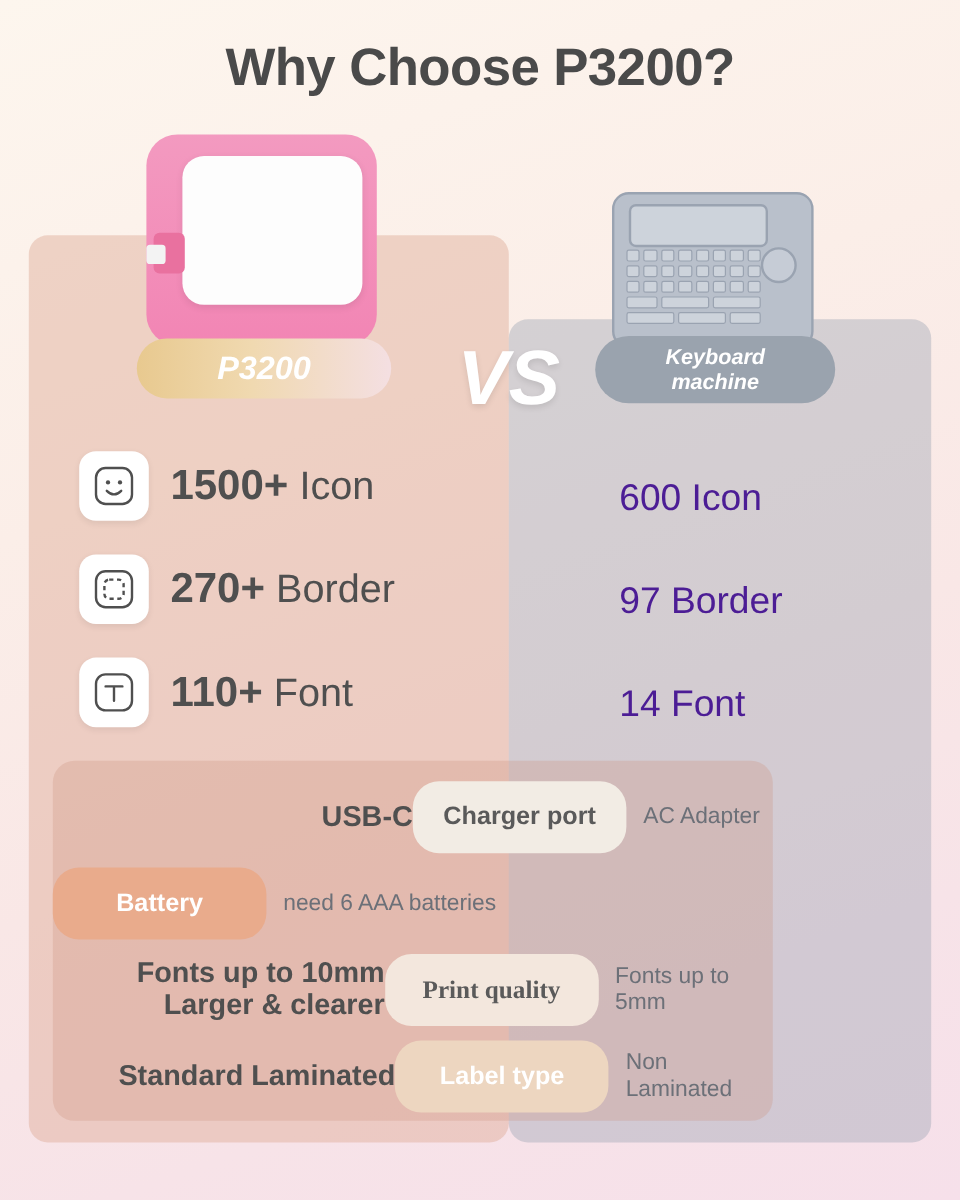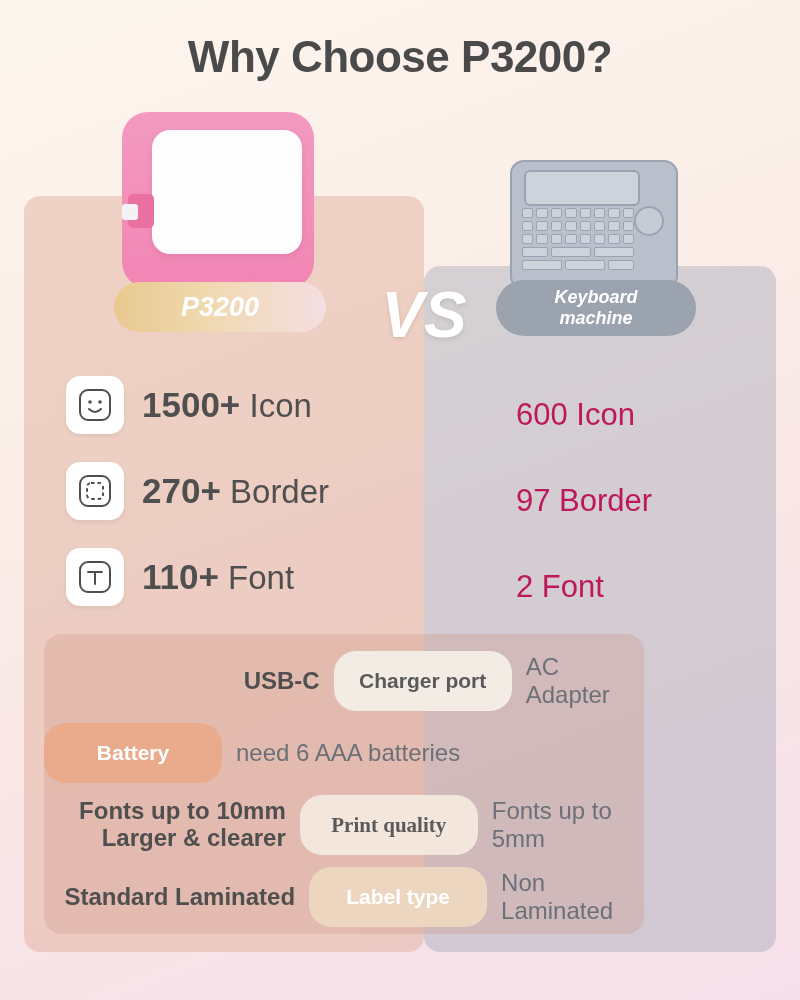--- a/index.html
+++ b/index.html
@@ -105,36 +105,36 @@
   .ficon{
     width:58px;height:58px;background:#ffffff;border-radius:14px;
     box-shadow:0 2px 5px rgba(0,0,0,0.07);
     display:flex;align-items:center;justify-content:center;flex:0 0 auto;
   }
   .ftext{margin-left:18px;font-size:33px;color:#4f4f4f;white-space:nowrap;}
   .ftext b{font-weight:bold;font-size:35px;}
 
   .rfeatures{position:absolute;left:516px;top:378px;width:260px;}
   .rrow{height:74px;margin-bottom:12px;display:flex;align-items:center;}
-  .rtext{font-size:31px;color:#be185d;}
+  .rtext{font-size:31px;color:#4c1d95;}
 
   
   .cmp{position:absolute;left:44px;top:645px;width:600px;}
   .crow{display:flex;align-items:center;height:72px;}
   .cleft{
-    width:300px;text-align:right;padding-right:14px;box-sizing:border-box;
+    width:300px;text-align:right;box-sizing:border-box;
     color:#4f4f4f;font-size:24px;font-weight:bold;line-height:1.12;
   }
   .cpill{
     width:178px;height:60px;border-radius:22px;flex:0 0 auto;
     display:flex;align-items:center;justify-content:center;
     color:#ffffff;font-size:21px;font-weight:bold;
   }
   .cright{
-    padding-left:14px;color:#6c7078;font-size:24px;line-height:1.15;
+    padding-left:14px;color:#6c7078;font-size:19px;line-height:1.15;
   }
   .p-charger{background:#f2ece4;color:#5a5a5a;}
   .p-battery{background:#e9ab8c;}
   .p-print{background:#f3e7dd;color:#5a5a5a;font-family:Liberation Serif, serif;}
   .p-label{background:#edd6c0;color:#ffffff;}
 </style>
 </head>
 <body>
 
 <div class="page">
@@ -241,21 +241,21 @@
   </div>
 
   <div class="rfeatures">
     <div class="rrow">
       <span class="rtext">600 Icon</span>
     </div>
     <div class="rrow">
       <span class="rtext">97 Border</span>
     </div>
     <div class="rrow">
-      <span class="rtext">2 Font</span>
+      <span class="rtext">14 Font</span>
     </div>
   </div>
 
   <div class="cmp">
     <div class="crow">
       <div class="cleft">USB-C</div>
       <div class="cpill p-charger">Charger port</div>
       <div class="cright">AC Adapter</div>
     </div>
     <div class="crow">

